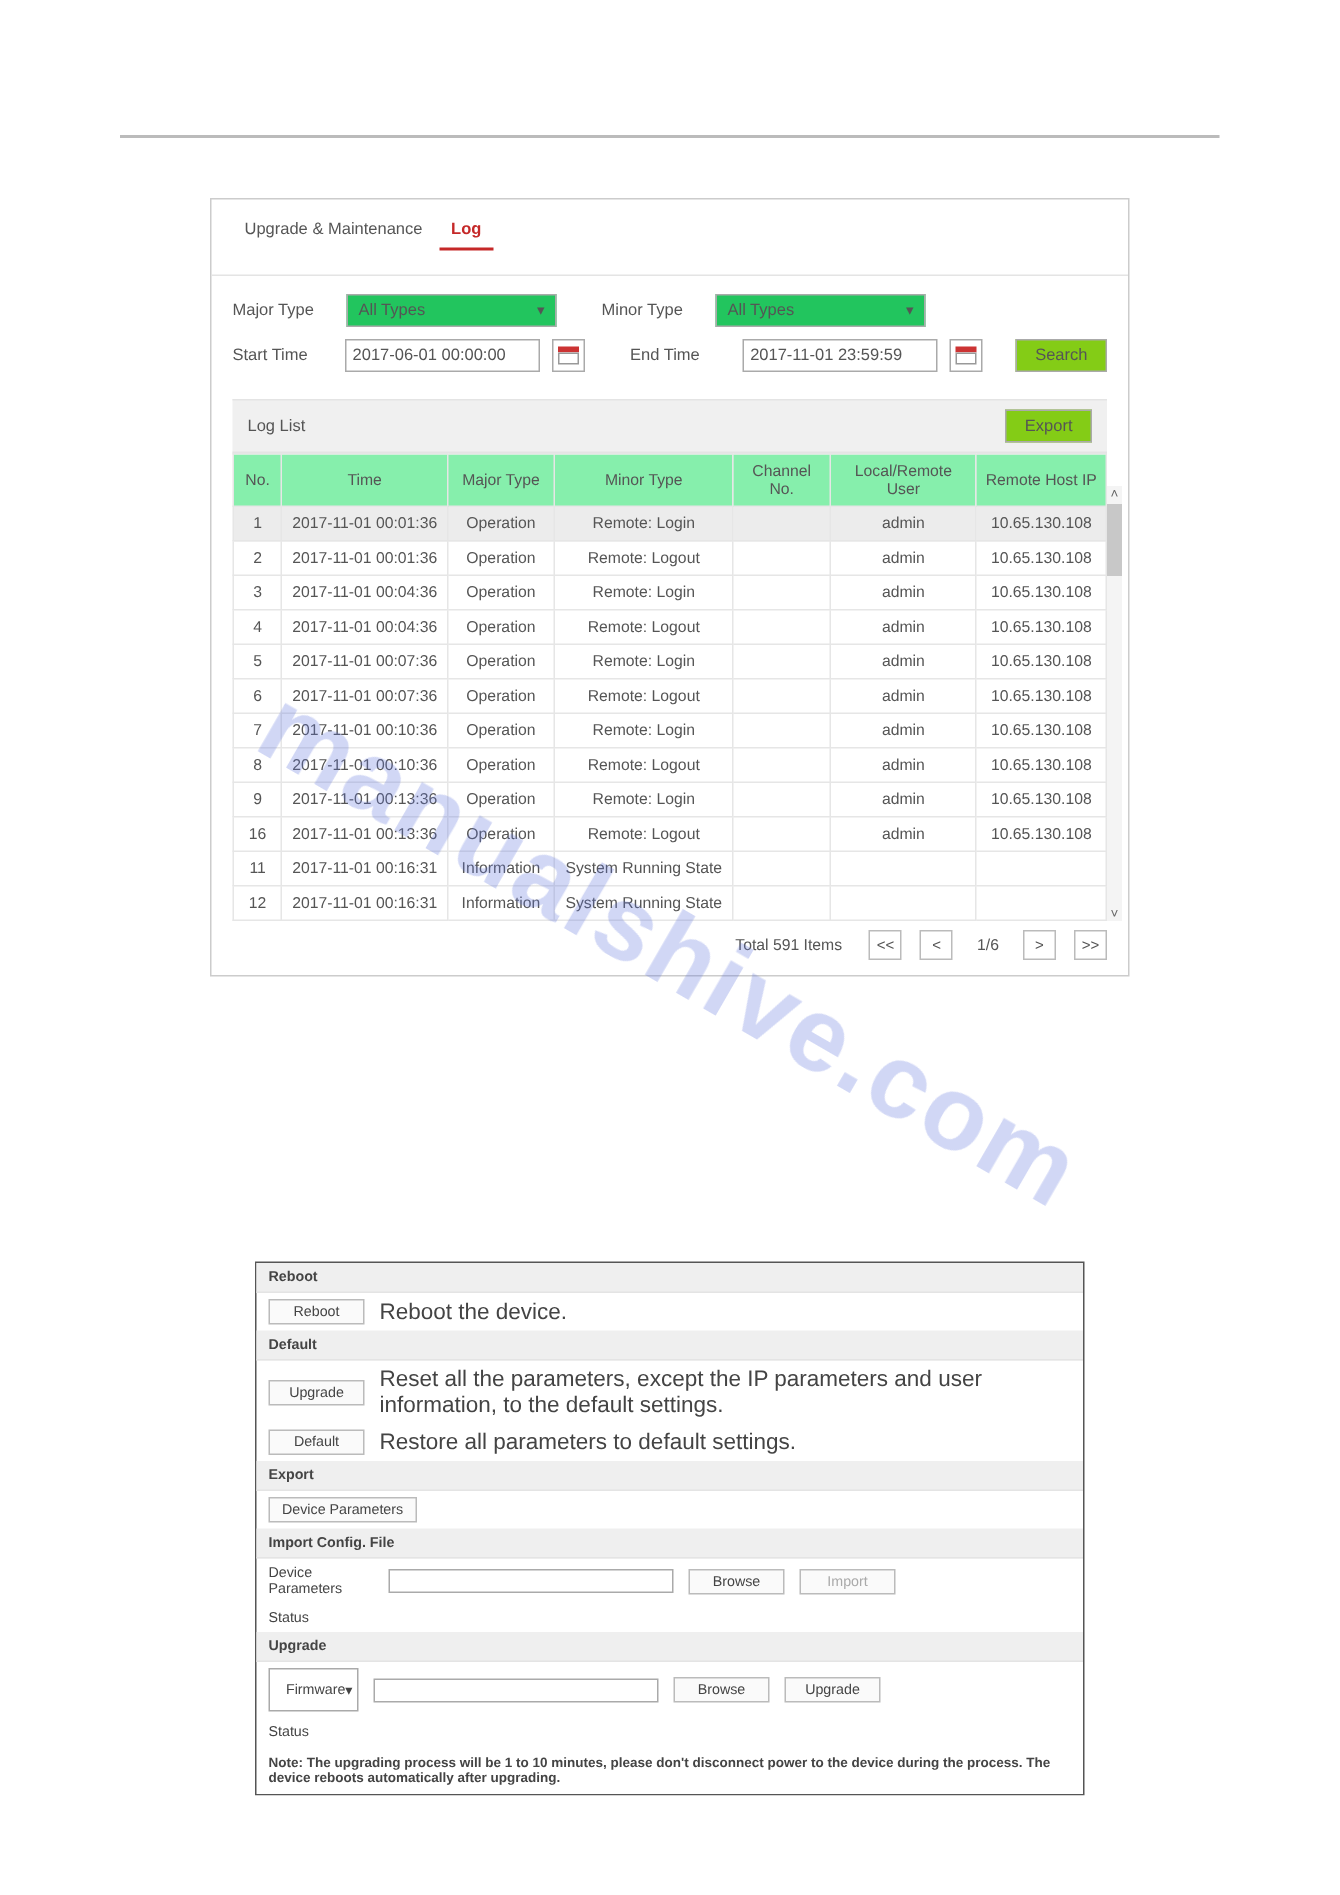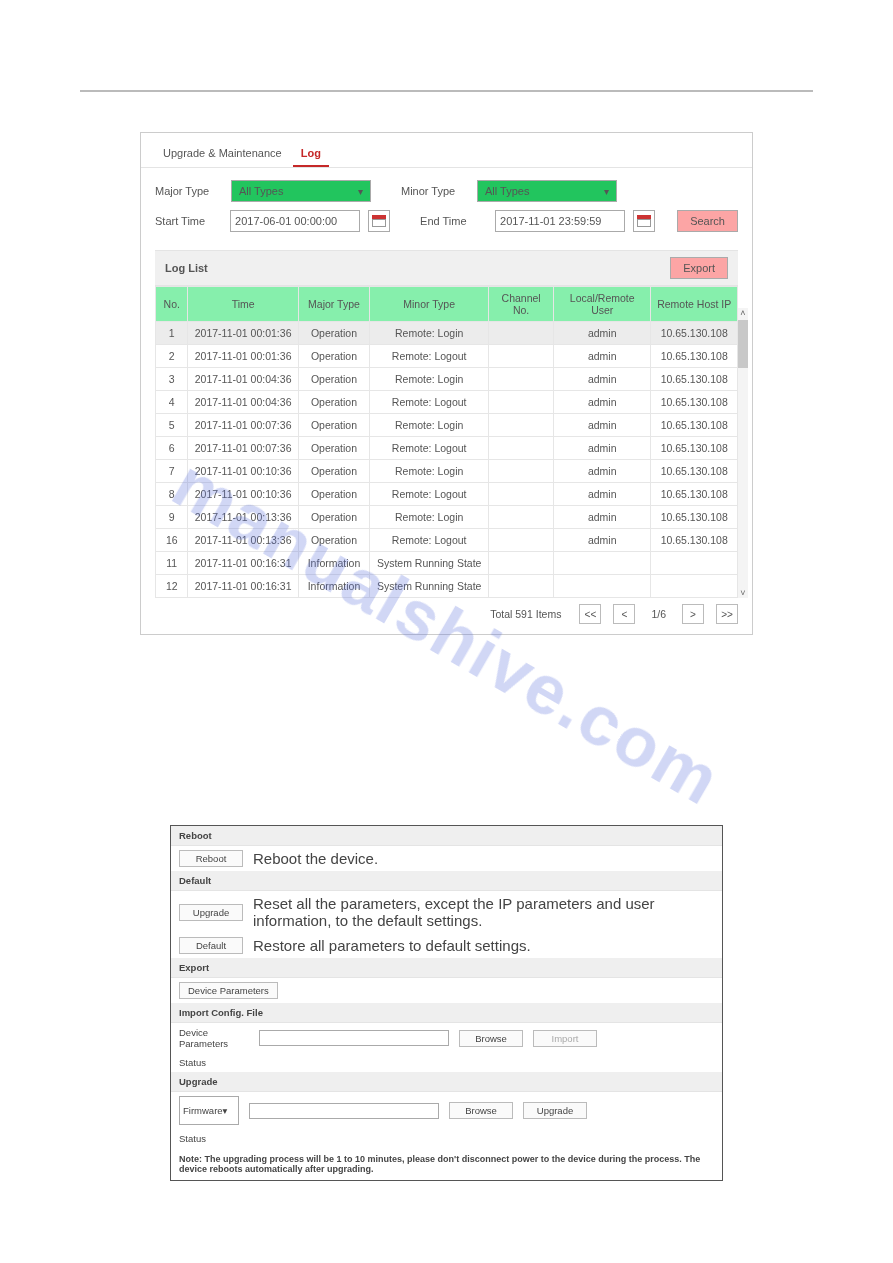--- a/index.html
+++ b/index.html
@@ -1,39 +1,39 @@
 <!DOCTYPE html>
 <html><head>
 <meta charset="utf-8">
 <style>
   * { box-sizing: border-box; font-family: Arial, Helvetica, sans-serif; }
   body { margin: 0; padding: 0; background: #fff; color: #333; }
   .page { width: 893px; margin: 0 auto; padding: 0; }
   .hrline { height: 2px; background: #bbb; margin: 90px 80px 40px 80px; }
 
   .panel { border: 1px solid #ccc; margin: 0 140px 0 140px; font-size: 11px; color: #555; }
-  .tabs { padding: 10px 14px 0 14px; border-bottom: 1px solid #e4e4e4; }
+  .tabs { padding: 10px 14px 16px 14px; border-bottom: 1px solid #e4e4e4; }
   .tabs span { display: inline-block; padding: 4px 8px 6px 8px; cursor: pointer; }
   .tabs .active { color: #c52828; border-bottom: 2px solid #c52828; font-weight: bold; }
 
   .filters { padding: 12px 14px 6px 14px; }
   .frow { display: flex; align-items: center; margin-bottom: 8px; gap: 8px; }
   .flabel { width: 68px; display: inline-block; }
   .fsel { width: 140px; height: 22px; border: 1px solid #aaa; background: #22c55e; padding: 0 7px; display: inline-flex; align-items: center; justify-content: space-between; cursor: pointer; }
   .fsel .chev { font-size: 10px; }
   .dateinp { width: 132px; height: 22px; border: 1px solid #aaa; padding: 0 4px; display: inline-flex; align-items: center; background: #fff; }
   .calbtn { width: 22px; height: 22px; border: 1px solid #aaa; display: inline-flex; align-items: center; justify-content: center; background: #fff; cursor: pointer; }
   .calicon { width: 14px; height: 12px; position: relative; }
   .calicon::before { content: ""; position: absolute; top: 0; left: 0; right: 0; height: 4px; background: #c33; }
   .calicon::after { content: ""; position: absolute; top: 4px; left: 0; right: 0; bottom: 0; background: #fff; border: 1px solid #999; }
   .gapcol { flex: 0 0 14px; }
-  .btn { height: 22px; border: 1px solid #aaa; background: #fca5a5; padding: 0 12px; display: inline-flex; align-items: center; cursor: pointer; }
+  .btn { height: 22px; border: 1px solid #aaa; background: #84cc16; padding: 0 12px; display: inline-flex; align-items: center; cursor: pointer; }
 
   .listhdr { display: flex; align-items: center; justify-content: space-between; background: #f0f0f0; border-top: 1px solid #e4e4e4; border-bottom: 1px solid #e4e4e4; padding: 6px 10px; margin: 4px 14px 0 14px; }
-  .listhdr .title { font-weight: bold; text-align: right; }
+  .listhdr .title { font-weight: normal; text-align: right; }
   .tablewrap { margin: 0 14px; position: relative; }
   table.log { width: 100%; border-collapse: collapse; table-layout: fixed; }
   table.log th, table.log td { border: 1px solid #e6e6e6; padding: 5px 4px; text-align: center; font-weight: normal; font-size: 10.5px; color: #555; }
   table.log th { background: #86efac; }
   table.log tr.sel td { background: #ececec; }
   .scrolltrack { position: absolute; right: -10px; top: 22px; bottom: 0; width: 10px; background: #f4f4f4; display: flex; flex-direction: column; align-items: center; justify-content: space-between; font-size: 9px; color: #666; }
   .scrollthumb { position: absolute; right: -10px; top: 34px; width: 10px; height: 48px; background: #c8c8c8; }
   .pager { display: flex; justify-content: flex-end; align-items: center; gap: 12px; padding: 6px 14px 10px 14px; font-size: 10.5px; }
   .pbtn { border: 1px solid #bbb; background: #fff; width: 22px; height: 20px; display: inline-flex; align-items: center; justify-content: center; cursor: pointer; font-size: 10px; }
   .ptxt { margin-right: 6px; }
@@ -42,21 +42,21 @@
   
   .maint { border: 1px solid #555; margin: 190px 170px 0 170px; font-size: 9.5px; color: #444; }
   .sectH { background: #efefef; font-weight: bold; padding: 4px 8px; border-bottom: 1px solid #e4e4e4; }
   .mrow { display: flex; align-items: center; padding: 4px 8px; gap: 10px; }
   .mbtn { border: 1px solid #bbb; background: #fafafa; padding: 2px 8px; min-width: 64px; text-align: center; cursor: pointer; font-size: 9.5px; }
   .mbtn.disabled { color: #aaa; cursor: default; }
   .desc { font-size: 15px; }
   .minput { border: 1px solid #aaa; height: 16px; width: 190px; background: #fff; }
   .plain { padding: 4px 8px; }
   .mlabel { width: 70px; display: inline-block; }
-  .msel { border: 1px solid #aaa; height: 29px; width: 60px; display: inline-flex; align-items: center; justify-content: flex-start; padding: 0 3px; background: #fff; cursor: pointer; }
+  .msel { border: 1px solid #aaa; height: 29px; width: 60px; display: inline-flex; align-items: center; justify-content: flex-end; padding: 0 3px; background: #fff; cursor: pointer; }
   .note { font-size: 9px; padding: 6px 8px; font-weight: bold; }
 
   .watermark { position: fixed; pointer-events: none; left: 50%; top: 50%; transform: translate(-50%,-50%) rotate(30deg); font-size: 70px; font-weight: bold; color: rgba(90,110,220,0.28); letter-spacing: 2px; white-space: nowrap; }
 </style>
 </head>
 <body>
 
 <div class="page">
   <div class="hrline"></div>
 

